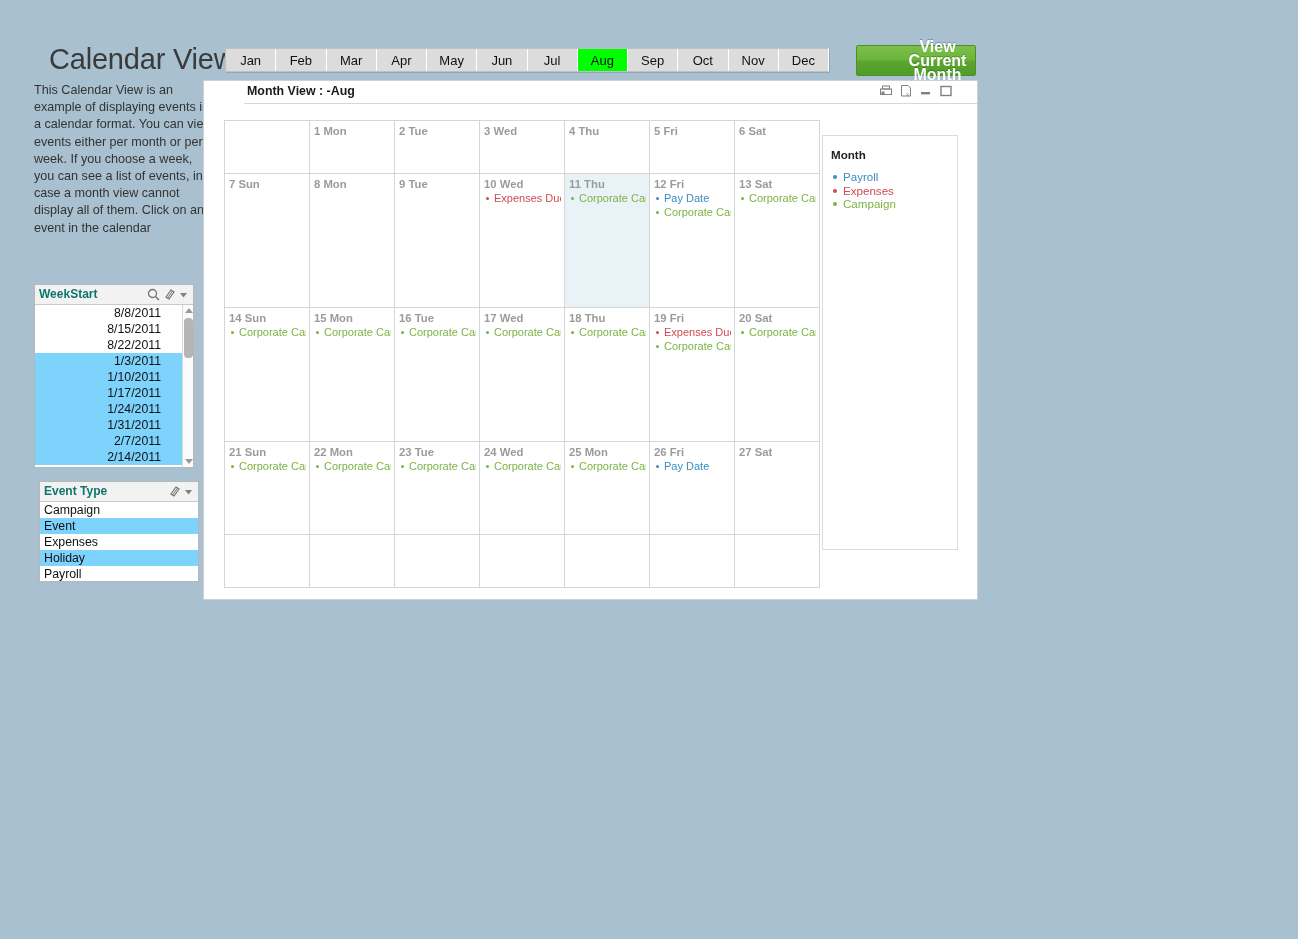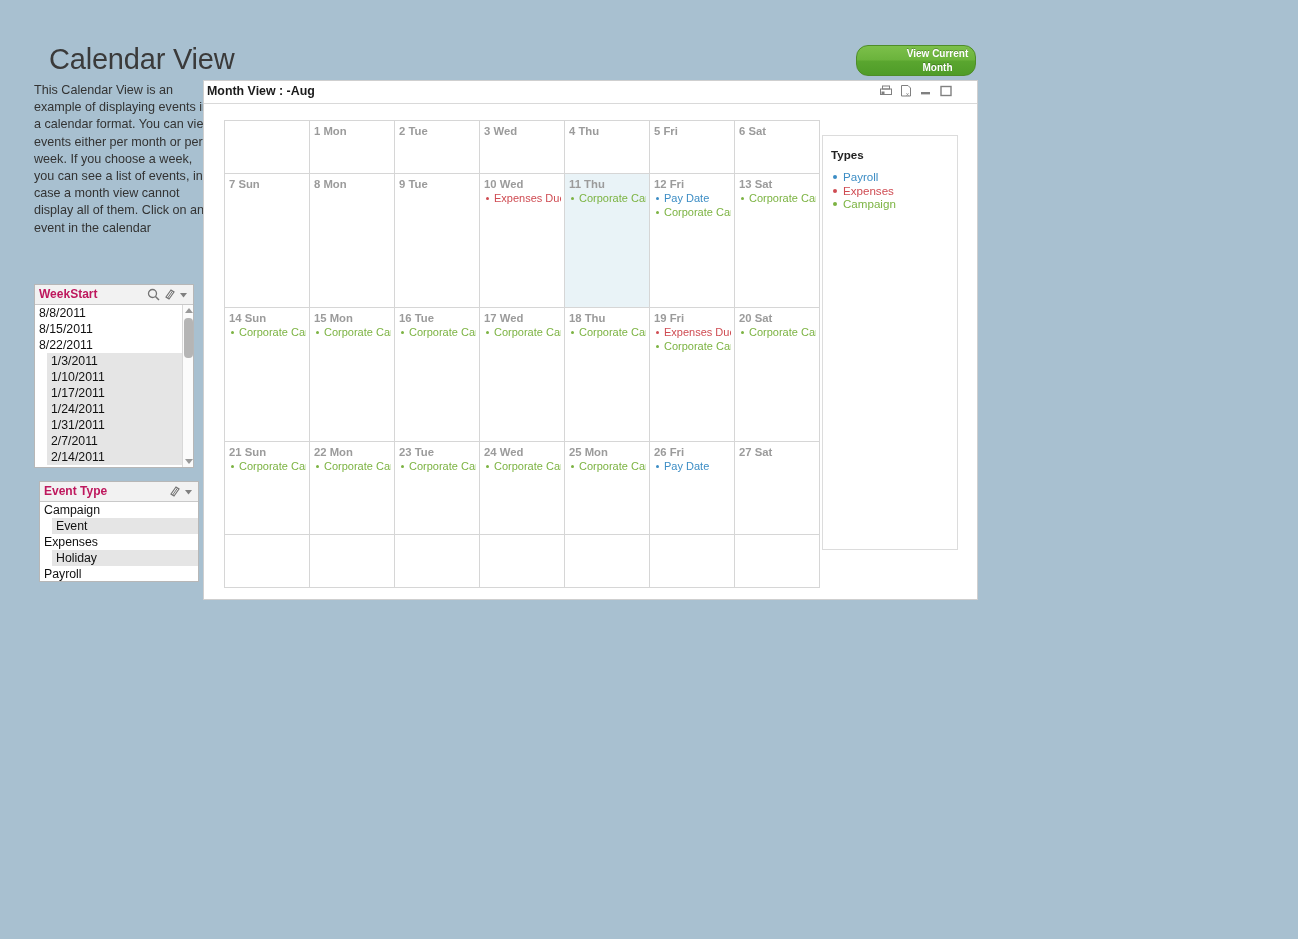--- a/index.html
+++ b/index.html
@@ -34,40 +34,40 @@
   #weekstart-panel { left: 34px; top: 284px; width: 160px; height: 184px; }
   #eventtype-panel { left: 39px; top: 481px; width: 160px; height: 101px; }
 
   .filter-header {
     display: flex; align-items: center;
     height: 19px; padding: 0 3px 0 4px;
     background: #f2f2f2;
     border-bottom: 1px solid #c9c9c9;
   }
   .filter-title {
-    font-size: 12px; font-weight: bold; color: #be185d;
+    font-size: 12px; font-weight: bold; color: #0f766e;
     flex: 1; white-space: nowrap; line-height: 19px;
   }
   .hicon { width: 13px; height: 13px; margin-left: 2px; opacity: .72; }
   .hicon svg { display: block; }
 
   .filter-list {
     position: relative;
     background: #fff;
     height: calc(100% - 20px);
     overflow: hidden;
   }
   .li-row {
     font-size: 12.3px; color: #111;
     height: 16px; line-height: 16px;
     padding: 0 4px; box-sizing: border-box;
     white-space: nowrap;
   }
-  .li-row.excluded { background: #e5e5e5; margin-left: 12px; }
-  .li-row.rt { padding-right: 16px; }
+  .li-row.excluded { background: #7dd3fc; }
+  .li-row.rt { text-align: right; padding-right: 32px; }
   .scrollbar {
     position: absolute; top: 0; right: 0; width: 11px; height: 100%;
     background: #fbfbfb; border-left: 1px solid #d8d8d8;
     box-sizing: border-box;
   }
   .sb-arrow { width: 11px; height: 11px; position: absolute; left: 0; }
   .sb-arrow.up { top: 0; }
   .sb-arrow.down { bottom: 0; }
   .sb-thumb {
     position: absolute; left: 1px; top: 13px; width: 9px; height: 40px;
@@ -94,38 +94,39 @@
     border-right: 1px solid #ffffff;
     box-sizing: border-box;
   }
   .mtab:last-child { border-right: none; }
   .mtab.active { background: #00ff00; }
 
   
   .vcm-button {
     position: absolute; left: 856px; top: 45px;
     width: 120px; height: 31px;
-    border-radius: 12px;
+    border-radius: 2px;
     border: 1px solid #4e8d28;
     background: linear-gradient(to bottom, #7cc04a 0%, #6bb33c 48%, #5aa62f 52%, #4f9c28 100%);
-    color: #ffffff; font-size: 10px; font-weight: bold;
+    color: #ffffff; font-size: 16px; font-weight: bold;
     text-align: center; line-height: 14px;
     display: flex; align-items: center; justify-content: center;
     text-shadow: 0 -1px 0 rgba(0,0,0,.25);
     box-sizing: border-box;
     padding-left: 43px;
   }
 
   
   .main-panel {
     position: absolute; left: 203px; top: 80px;
     width: 775px; height: 520px;
     background: #ffffff;
     border: 1px solid #cfcfcf;
     box-sizing: border-box;
+    padding-left: 40px;
   }
   .panel-titlebar {
     position: relative; height: 22px;
     border-bottom: 1px solid #d9d9d9;
   }
   .panel-title {
     position: absolute; left: 3px; top: 3px;
     font-size: 12.4px; font-weight: bold; color: #1a1a1a;
     white-space: nowrap;
   }
@@ -276,20 +277,34 @@
       <div id="eventtype-rows">
           <div class="li-row">Campaign</div>
           <div class="li-row excluded">Event</div>
           <div class="li-row">Expenses</div>
           <div class="li-row excluded">Holiday</div>
           <div class="li-row">Payroll</div>
         </div>
     </div>
   </div>
 
+  <div class="month-tabs" id="month-tabs">
+      <div class="mtab">Jan</div>
+      <div class="mtab">Feb</div>
+      <div class="mtab">Mar</div>
+      <div class="mtab">Apr</div>
+      <div class="mtab">May</div>
+      <div class="mtab">Jun</div>
+      <div class="mtab">Jul</div>
+      <div class="mtab active">Aug</div>
+      <div class="mtab">Sep</div>
+      <div class="mtab">Oct</div>
+      <div class="mtab">Nov</div>
+      <div class="mtab">Dec</div>
+    </div>
 
   <div class="vcm-button">View Current Month</div>
 
   <div class="main-panel">
     <div class="panel-titlebar">
       <div class="panel-title">Month View : -Aug</div>
       <div class="panel-icons">
         <span class="pi">
           <svg viewBox="0 0 14 14" width="14" height="14">
               <rect x="1.5" y="5" width="11" height="5.5" fill="none" stroke="#333" stroke-width="1"></rect>
@@ -451,21 +466,21 @@
               </td>
               <td>
                 <div class="daynum empty">&nbsp;</div>
               </td>
             </tr>
           </tbody>
       </table>
     </div>
 
     <div class="legend">
-      <div class="legend-title">Types</div>
+      <div class="legend-title">Month</div>
       <div id="legend-items">
           <div class="legend-item" style="color: rgb(60, 141, 197);"><span class="dot" style="background: rgb(60, 141, 197);"></span><span>Payroll</span></div>
           <div class="legend-item" style="color: rgb(207, 75, 82);"><span class="dot" style="background: rgb(207, 75, 82);"></span><span>Expenses</span></div>
           <div class="legend-item" style="color: rgb(124, 179, 66);"><span class="dot" style="background: rgb(124, 179, 66);"></span><span>Campaign</span></div>
         </div>
     </div>
   </div>
 
 </div>
 

